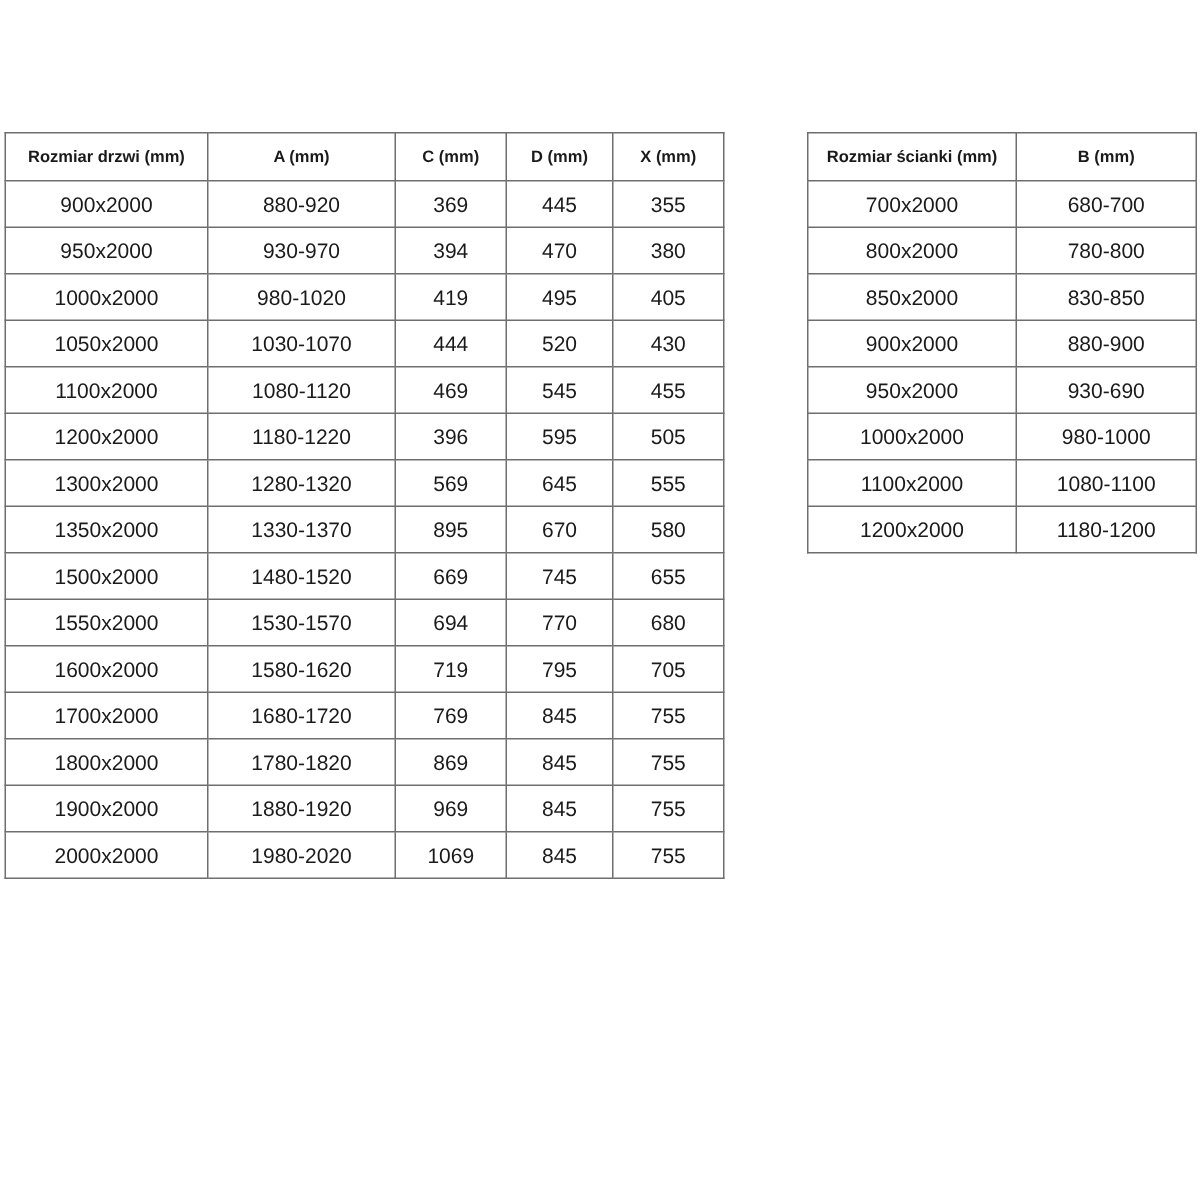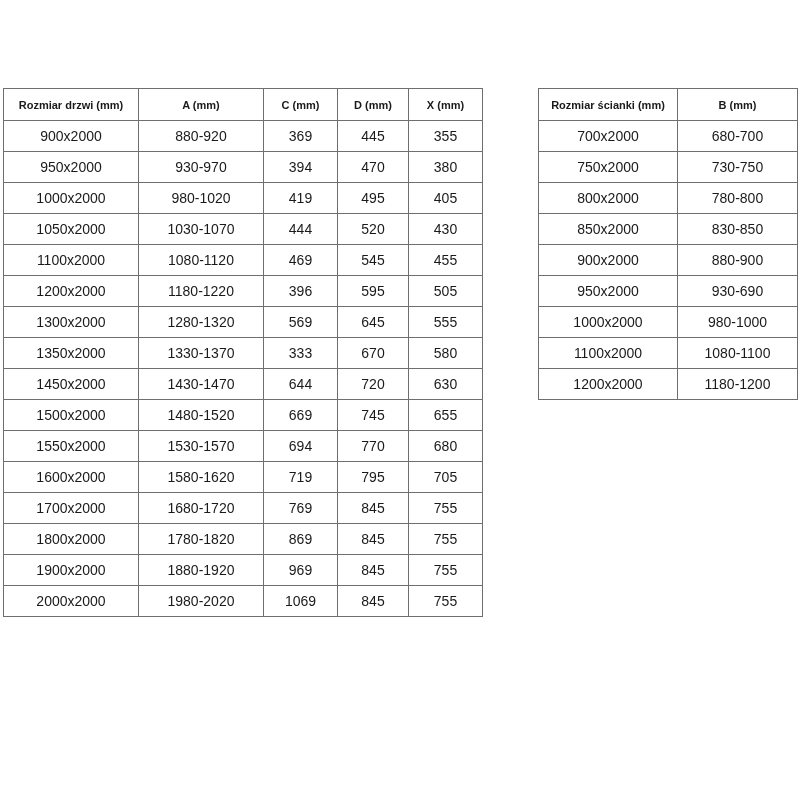--- a/index.html
+++ b/index.html
@@ -119,30 +119,23 @@
         <tr>
           <td>1300x2000</td>
           <td>1280-1320</td>
           <td>569</td>
           <td>645</td>
           <td>555</td>
         </tr>
         <tr>
           <td>1350x2000</td>
           <td>1330-1370</td>
-          <td>333</td>
+          <td>895</td>
           <td>670</td>
           <td>580</td>
-        </tr>
-        <tr>
-          <td>1450x2000</td>
-          <td>1430-1470</td>
-          <td>644</td>
-          <td>720</td>
-          <td>630</td>
         </tr>
         <tr>
           <td>1500x2000</td>
           <td>1480-1520</td>
           <td>669</td>
           <td>745</td>
           <td>655</td>
         </tr>
         <tr>
           <td>1550x2000</td>
@@ -199,24 +192,20 @@
           <th>Rozmiar ścianki (mm)</th>
           <th>B (mm)</th>
         </tr>
       </thead>
       <tbody>
         <tr>
           <td>700x2000</td>
           <td>680-700</td>
         </tr>
         <tr>
-          <td>750x2000</td>
-          <td>730-750</td>
-        </tr>
-        <tr>
           <td>800x2000</td>
           <td>780-800</td>
         </tr>
         <tr>
           <td>850x2000</td>
           <td>830-850</td>
         </tr>
         <tr>
           <td>900x2000</td>
           <td>880-900</td>

